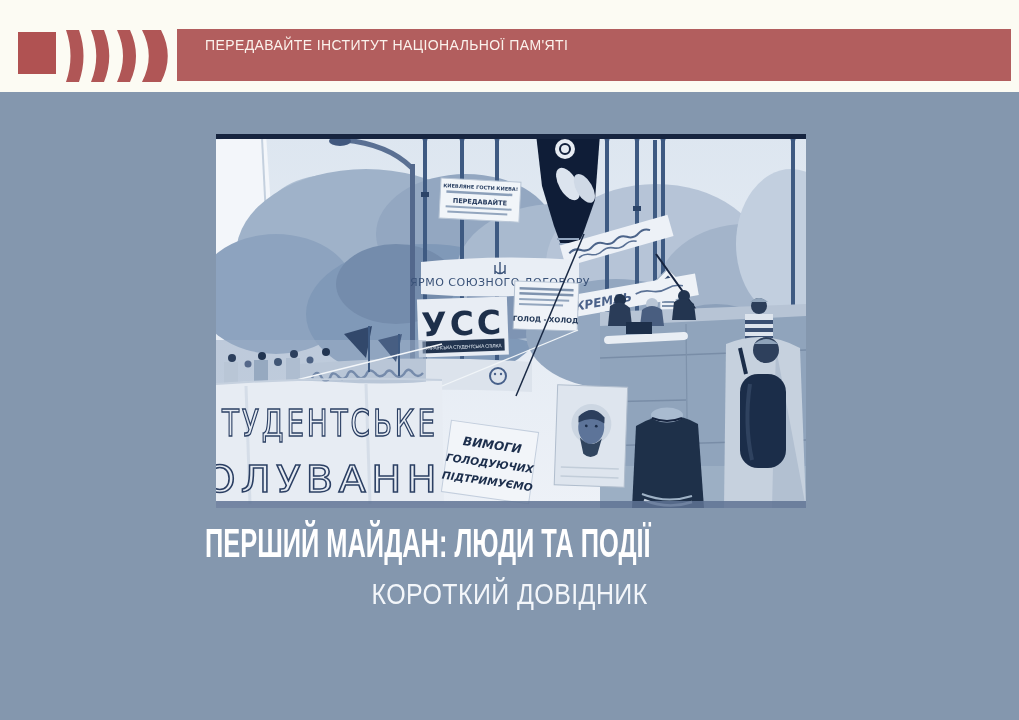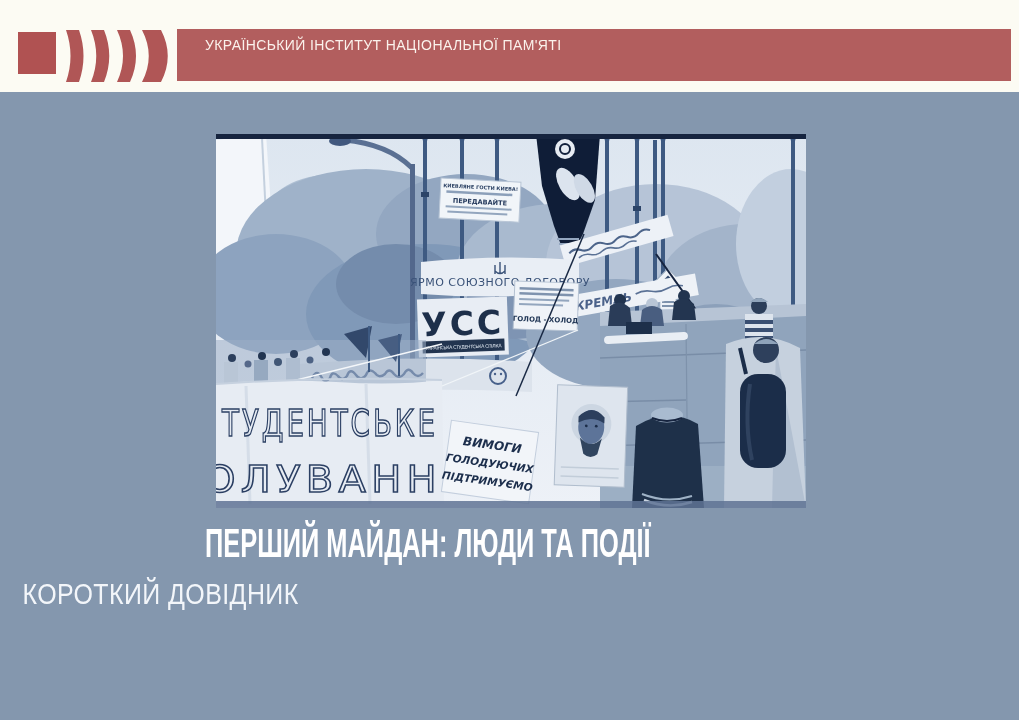--- a/index.html
+++ b/index.html
@@ -12,21 +12,21 @@
               background:#b25e5e;box-sizing:border-box;padding:6px 0 0 28px;}
   .hdr-line{color:#fbf2ec;font-size:14px;line-height:20px;letter-spacing:.4px;
             white-space:nowrap;font-weight:400;}
   
   .main-area{position:absolute;left:0;top:92px;right:0;bottom:0;background:#8497ae;}
   .photo{position:absolute;left:216px;top:42px;width:590px;height:374px;margin:0;}
   .photo svg{display:block;width:100%;height:100%;}
   .title{position:absolute;left:205px;top:428px;margin:0;color:#ffffff;
          font-size:41px;font-weight:bold;white-space:nowrap;
          transform:scaleX(.62);transform-origin:0 0;letter-spacing:0;}
-  .subtitle-wrap{position:absolute;left:0;right:0;top:486px;}
+  .subtitle-wrap{position:absolute;left:0;right:0;top:486px;text-align:center;}
   .subtitle{display:inline-block;margin:0;color:#f3f6fa;font-size:29px;
             font-weight:400;white-space:nowrap;transform:scaleX(.86);
             transform-origin:center top;letter-spacing:.5px;}
   .svgtxt{font-family:"DejaVu Sans",sans-serif;}
 </style>
 </head>
 <body>
 
 <div class="slide">
 
@@ -34,21 +34,21 @@
     <div class="logo">
       <svg viewBox="0 0 180 92">
         <rect x="18" y="32" width="38" height="42" fill="#b05252"></rect>
         <path d="M66,30 C72,47 72,65 66,82 L79,82 C85,65 85,47 79,30 Z" fill="#b05656"></path>
         <path d="M91,30 C98,47 98,65 91,82 L104,82 C111,65 111,47 104,30 Z" fill="#b05656"></path>
         <path d="M117,30 C125,47 125,65 117,82 L130,82 C138,65 138,47 130,30 Z" fill="#b05656"></path>
         <path d="M142,30 C151,47 151,65 142,82 L161,82 C170,65 170,47 161,30 Z" fill="#b05656"></path>
       </svg>
     </div>
     <div class="hdr-banner">
-      <div class="hdr-line">УКРАЇНСЬКИЙ ІНСТИТУТ НАЦІОНАЛЬНОЇ ПАМ'ЯТІ</div>
+      <div class="hdr-line">ПЕРЕДАВАЙТЕ ІНСТИТУТ НАЦІОНАЛЬНОЇ ПАМ'ЯТІ</div>
     </div>
   </header>
 
   <main class="main-area">
 
     <figure class="photo">
       <svg viewBox="0 0 590 374" preserveAspectRatio="none">
         <defs>
           <linearGradient id="sky" x1="0" y1="0" x2="0" y2="1">
             <stop offset="0" stop-color="#dde6f0"></stop>

